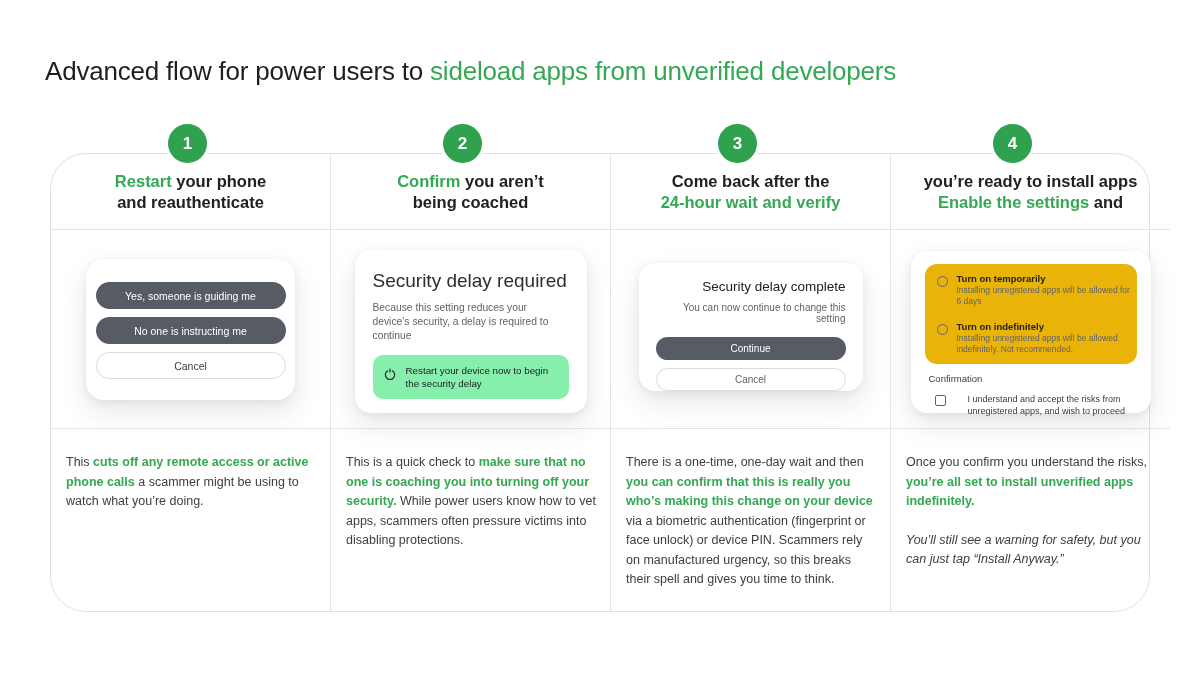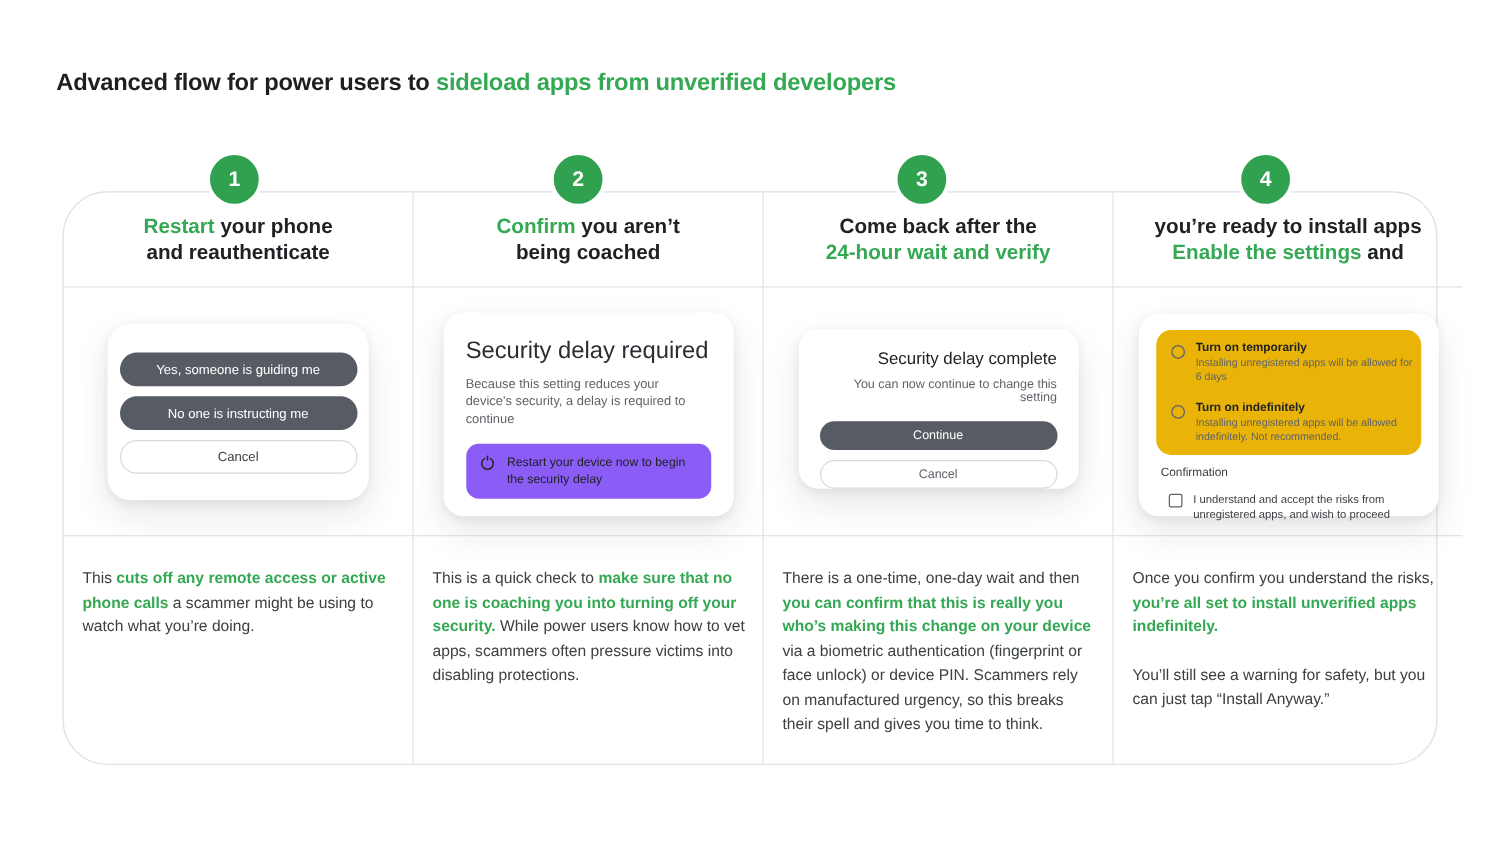--- a/index.html
+++ b/index.html
@@ -1,19 +1,19 @@
 <!DOCTYPE html>
 <html><head>
 <meta charset="utf-8">
 <style>
   * { margin: 0; padding: 0; box-sizing: border-box; }
   html, body { background: #ffffff; }
   body { font-family: "Liberation Sans", sans-serif; width: 1200px; height: 675px; position: relative; overflow: hidden; color: #202124; }
 
-  .page-title { position: absolute; left: 45px; top: 56px; font-size: 19px; font-weight: 700; letter-spacing: -0.2px; color: #1f1f1f; white-space: nowrap; }
+  .page-title { position: absolute; left: 45px; top: 56px; font-size: 26px; font-weight: 400; letter-spacing: -0.2px; color: #1f1f1f; white-space: nowrap; }
   .g { color: #34a853; }
 
   
   .badge { position: absolute; top: 124px; width: 39px; height: 39px; border-radius: 50%; background: #2fa14f; box-shadow: 0 0 0 3px #ffffff; display: flex; align-items: center; justify-content: center; color: #fff; font-size: 17px; font-weight: 700; z-index: 3; }
   .badge1 { left: 168px; } .badge2 { left: 443px; } .badge3 { left: 718px; } .badge4 { left: 993px; }
 
   
   .grid { position: absolute; left: 50px; top: 153px; width: 1100px; height: 459px; border: 1px solid #dee0e3; border-radius: 36px; display: grid; grid-template-columns: repeat(4, 1fr); grid-template-rows: 76px 199px 1fr; background: #fff; }
   .cell { border-right: 1px solid #e2e4e7; border-bottom: 1px solid #e2e4e7; }
   .cell.last-col { border-right: none; }
@@ -27,47 +27,47 @@
   
   .card1 { margin-top: 29px; width: 209px; height: 141px; padding-top: 23px; display: flex; flex-direction: column; align-items: center; gap: 8px; }
   .pill { width: 190px; height: 27px; border-radius: 14px; display: flex; align-items: center; justify-content: center; font-size: 10.5px; cursor: pointer; }
   .pill.dark { background: #575c64; color: #fff; }
   .pill.light { background: #fff; border: 1px solid #d8dadd; color: #3c4043; }
 
   
   .card2 { margin-top: 20px; width: 232px; height: 163px; border-radius: 16px; padding: 19px 18px; }
   .card2 .ttl { font-size: 19px; line-height: 23px; font-weight: 500; color: #2a2d31; }
   .card2 .bdy { margin-top: 9px; font-size: 10.3px; line-height: 14px; color: #5f6368; width: 185px; }
-  .note { margin-top: 12px; background: #8b5cf6; border-radius: 10px; padding: 9px 10px; display: flex; gap: 9px; }
+  .note { margin-top: 12px; background: #86efac; border-radius: 10px; padding: 9px 10px; display: flex; align-items: center; gap: 9px; }
   .note .txt { font-size: 9.8px; line-height: 13px; color: #202124; width: 152px; }
 
   
   .card3 { margin-top: 33px; width: 224px; height: 128px; border-radius: 16px; padding: 16px 17px; text-align: right; }
   .card3 .ttl { font-size: 13.5px; font-weight: 500; color: #202124; }
   .card3 .bdy { margin-top: 8px; font-size: 10px; color: #5f6368; }
   .btn { width: 100%; height: 23px; border-radius: 12px; display: flex; align-items: center; justify-content: center; font-size: 10px; cursor: pointer; }
   .btn.dark { margin-top: 13px; background: #575c64; color: #fff; }
   .btn.light { margin-top: 8px; background: #fff; border: 1px solid #d8dadd; color: #5f6368; }
 
   
   .card4 { margin-top: 21px; width: 240px; height: 162px; border-radius: 16px; padding: 13px 14px; }
   .optbox { background: #eab308; border-radius: 12px; padding: 2px 0; }
   .opt { display: flex; gap: 9px; padding: 7px 8px 7px 12px; cursor: pointer; }
   .radio { width: 11px; height: 11px; border: 1.5px solid #5f6368; border-radius: 50%; flex: none; margin-top: 3px; background: transparent; }
   .opt .ot { font-size: 9.5px; font-weight: 700; color: #202124; }
   .opt .od { font-size: 8.5px; line-height: 11px; color: #5f6368; margin-top: 1px; width: 178px; }
   .conf-label { margin: 9px 0 0 4px; font-size: 9.5px; color: #3c4043; }
-  .checkrow { margin-top: 9px; display: flex; gap: 9px; padding-left: 10px; cursor: pointer; }
+  .checkrow { margin-top: 9px; display: flex; gap: 22px; padding-left: 10px; cursor: pointer; }
   .checkbox { width: 11px; height: 11px; border: 1.5px solid #5f6368; border-radius: 2px; flex: none; margin-top: 2px; background: #fff; }
   .checkrow .ct { font-size: 9px; line-height: 12px; color: #3c4043; width: 170px; }
 
   
   .text-cell { padding: 24px 12px 0 15px; font-size: 12.5px; line-height: 19.5px; color: #3c4043; }
   .text-cell p { width: 252px; }
-  .text-cell p + p { margin-top: 19px; }
+  .text-cell p + p { margin-top: 19px; font-style: italic; }
   .hl { color: #34a853; font-weight: 700; }
 </style>
 </head>
 <body>
 
 <h1 class="page-title"><span>Advanced flow for power users to </span><span class="g">sideload apps from unverified developers</span></h1>
 
 <div class="badge badge1">
     <span>1</span>
   </div>

